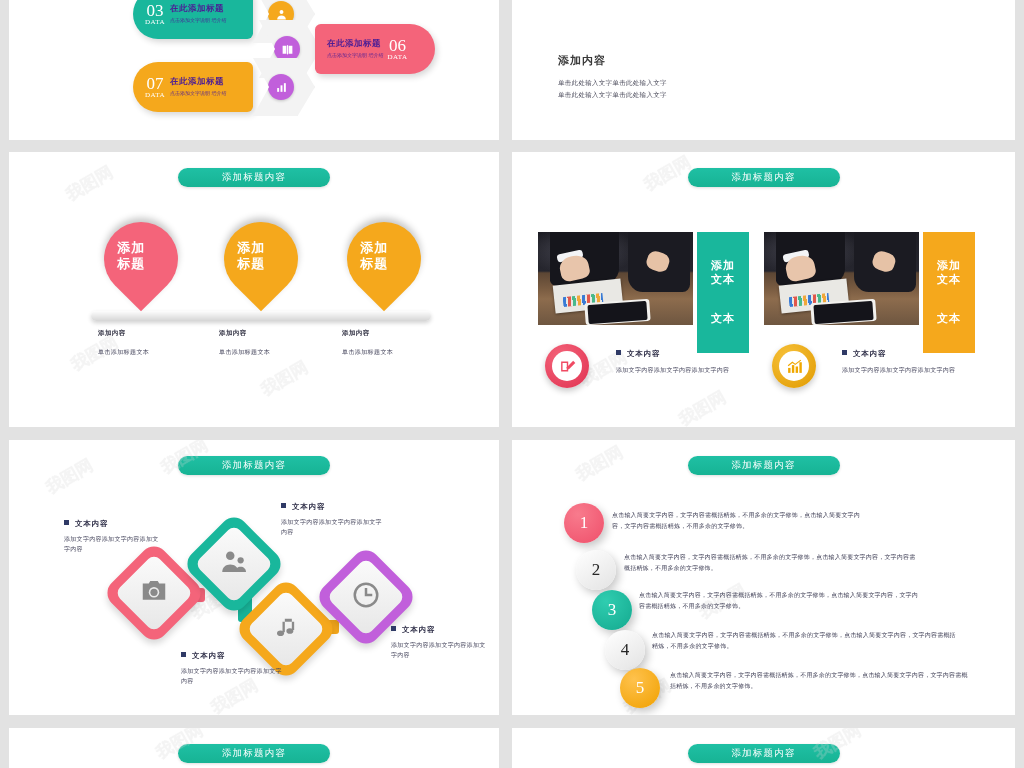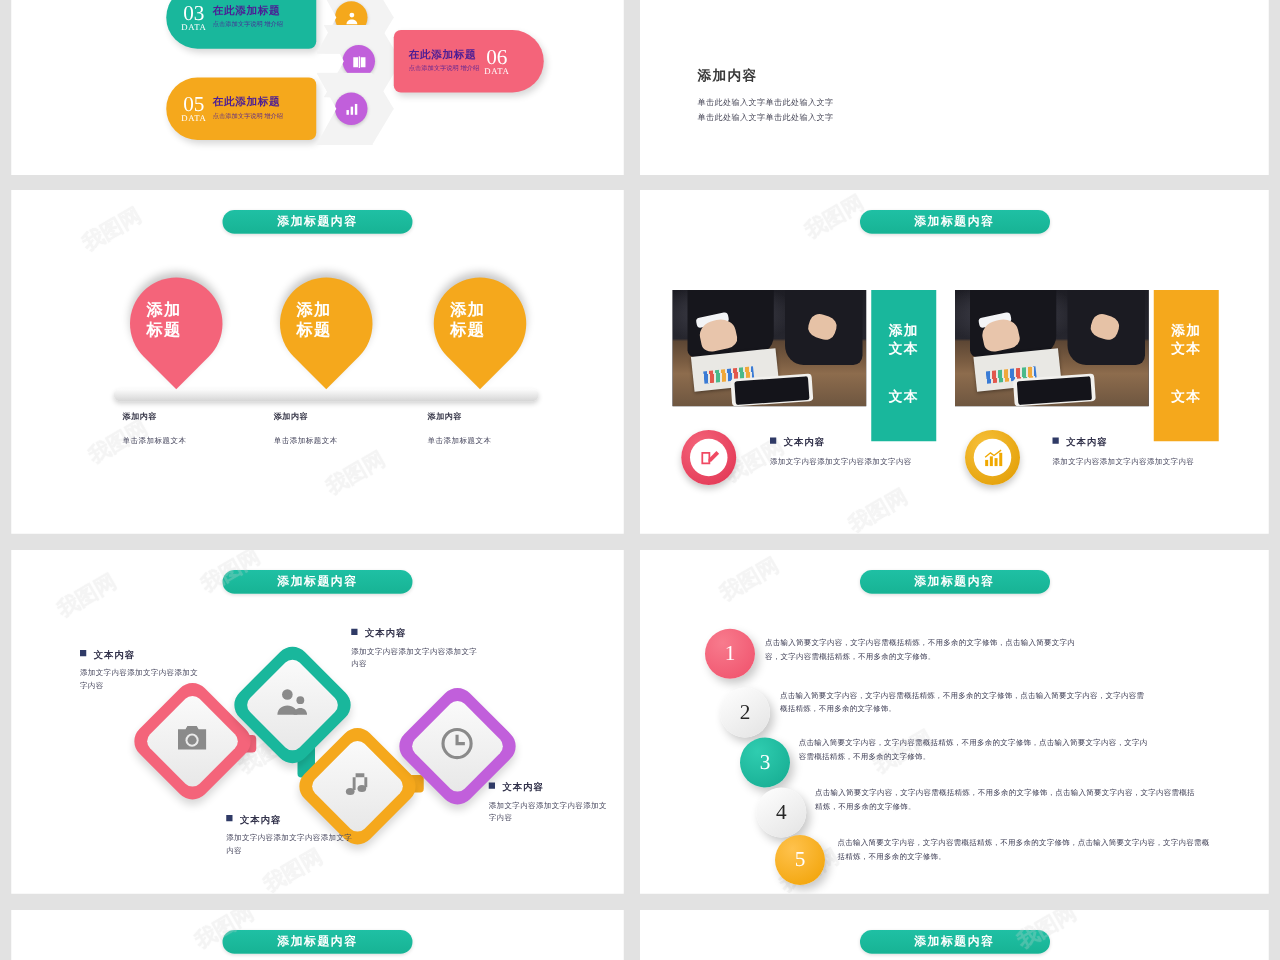--- a/index.html
+++ b/index.html
@@ -19,21 +19,21 @@
   .p-bl{left:9px;  top:440px;  width:490px;height:275px;}
   .p-br{left:512px;top:440px;  width:503px;height:275px;}
   .p-fl{left:9px;  top:728px;  width:490px;height:60px;}
   .p-fr{left:512px;top:728px;  width:503px;height:60px;}
 
   
   .pill{
     position:absolute;left:50%;transform:translateX(-50%);
     background:linear-gradient(180deg,#1fc0a4 0%,#17b394 100%);
     border-radius:13px;color:#fff;
-    font-size:9.5px;font-weight:bold;letter-spacing:1.2px;
+    font-size:9.5px;font-weight:normal;letter-spacing:1.2px;
     display:flex;align-items:center;justify-content:center;
     box-shadow:0 1px 3px rgba(0,0,0,.14);
   }
   .pill.t1{top:16px;width:152px;height:19px;}
 
   
   .wm{position:absolute;pointer-events:none;opacity:.26;
       font-size:17px;color:#d8d8d8;font-weight:bold;
       transform:rotate(-30deg);white-space:nowrap;
       text-shadow:0 0 1px #cfcfcf;}
@@ -209,21 +209,21 @@
         <div class="num" style="margin:0 10px 0 4px">
           <b>06</b>
           <i>DATA</i>
         </div>
       </div>
     </div>
 
     <div class="hexrow" style="left:124px;top:163px;">
       <div class="hexbox left-round amber">
         <div class="num">
-          <b>05</b>
+          <b>07</b>
           <i>DATA</i>
         </div>
         <div class="txt">
           <div class="h">在此添加标题</div>
           <div class="s">点击添加文字说明 增介绍</div>
         </div>
       </div>
       <div class="chev">
         <div class="badge" style="background:#c15fdb">
           <svg width="13" height="13" viewBox="0 0 24 24" fill="#fff">

